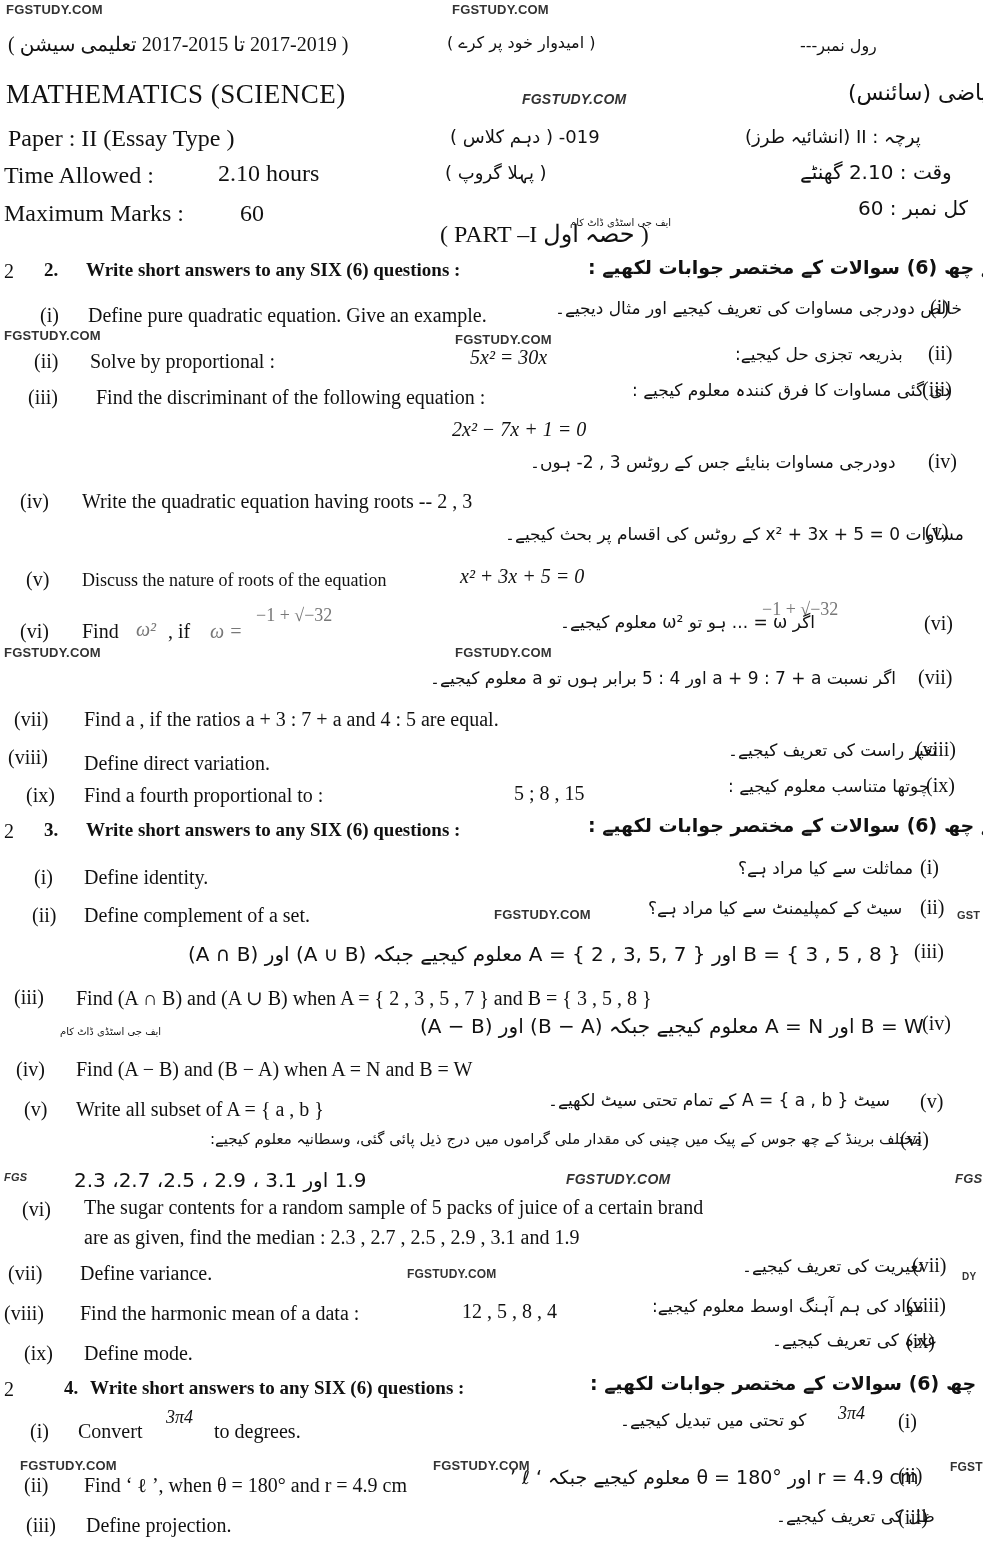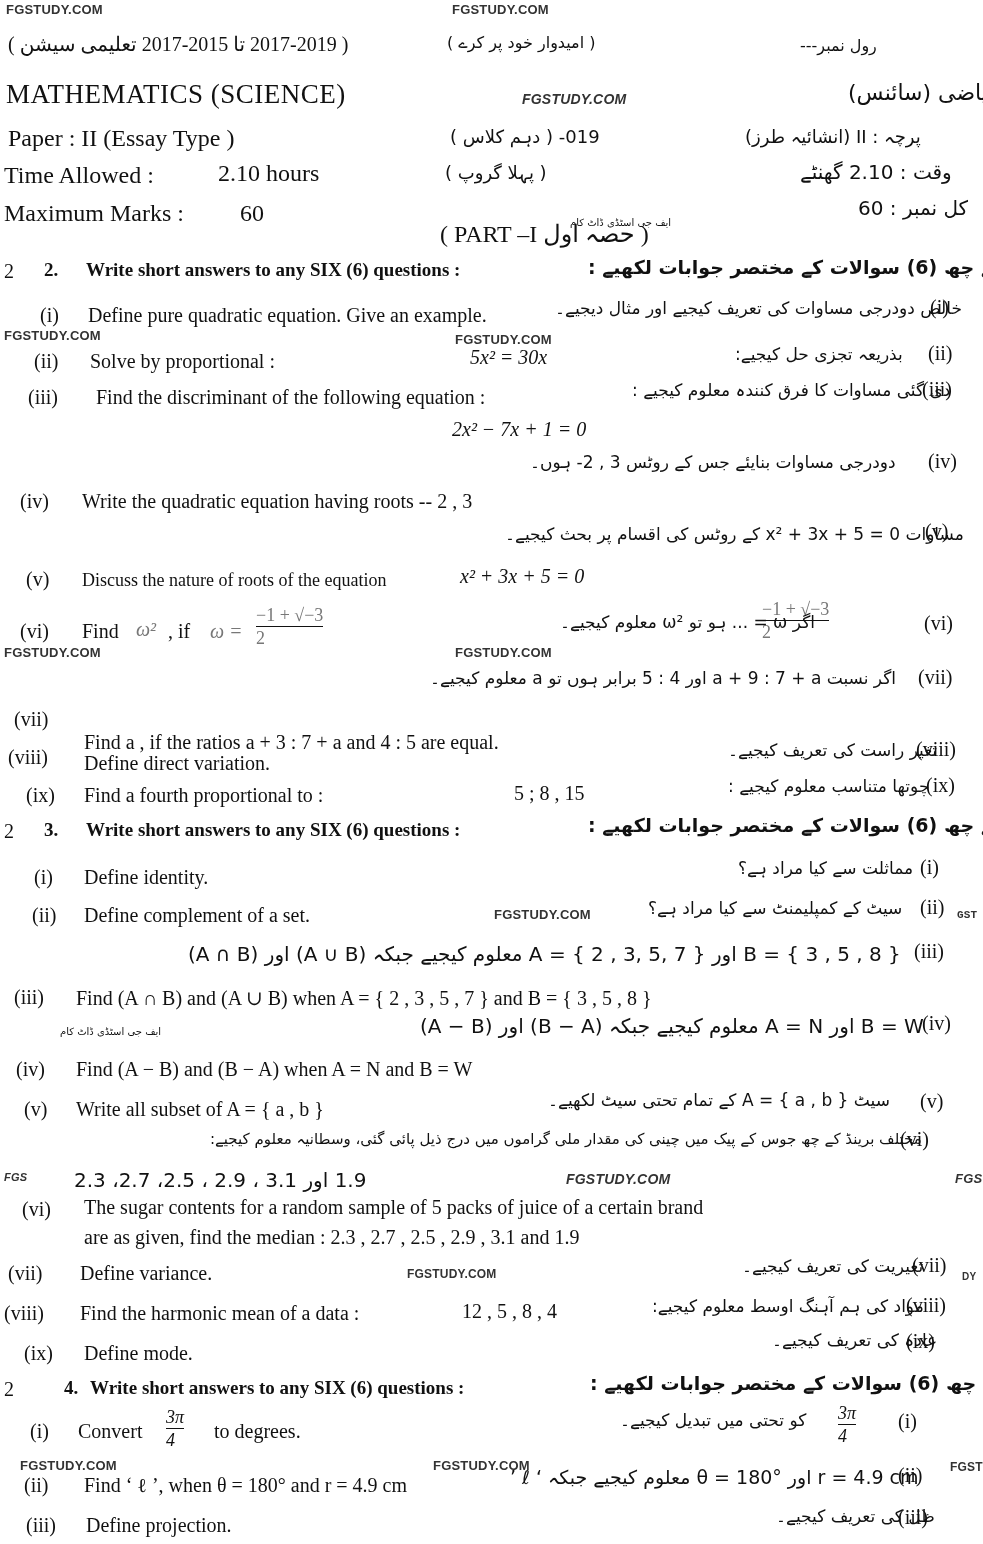--- a/index.html
+++ b/index.html
@@ -7,36 +7,36 @@
          font-family:"Liberation Serif", "DejaVu Serif", serif; color:#111; }
   .abs { position:absolute; white-space:nowrap; }
   .wm { font-family:"Liberation Sans", "DejaVu Sans", sans-serif; font-weight:bold; font-size:13px; color:#333; letter-spacing:0.2px; }
   .ur { direction:rtl; font-family:"DejaVu Sans", sans-serif; font-size:17px; }
   .en { font-size:20px; }
   .big { font-size:27px; letter-spacing:0.5px; }
   .hdr { font-size:24px; }
   .qh { font-weight:bold; font-size:19px; }
   .math { font-style:italic; font-size:20px; }
   .num { font-size:20px; }
-  .frac { display:inline-flex; flex-direction:column; align-items:flex-start; vertical-align:middle; font-size:18px; line-height:22px; }
+  .frac { display:inline-flex; flex-direction:row; align-items:flex-end; vertical-align:middle; font-size:18px; line-height:22px; }
   .frac .bar { border-top:1px solid #111; width:100%; }
   .gray { color:#777; }
 </style>
 </head>
 <body>
 
 <div class="abs wm" style="left:6px;top:2px;">FGSTUDY.COM</div>
 <div class="abs wm" style="left:452px;top:2px;">FGSTUDY.COM</div>
 <div class="abs wm" style="left:522px;top:91px;font-style:italic;font-size:14px;">FGSTUDY.COM</div>
 <div class="abs wm" style="left:4px;top:328px;">FGSTUDY.COM</div>
 <div class="abs wm" style="left:455px;top:332px;">FGSTUDY.COM</div>
 <div class="abs wm" style="left:4px;top:645px;">FGSTUDY.COM</div>
 <div class="abs wm" style="left:455px;top:645px;">FGSTUDY.COM</div>
 <div class="abs wm" style="left:494px;top:907px;">FGSTUDY.COM</div>
-<div class="abs wm" style="left:957px;top:909px;font-size:11px;font-family:Liberation Mono, monospace;">GST</div>
+<div class="abs wm" style="left:957px;top:909px;font-size:11px;">GST</div>
 <div class="abs wm" style="left:566px;top:1171px;font-style:italic;font-size:14px;">FGSTUDY.COM</div>
 <div class="abs wm" style="left:955px;top:1171px;font-style:italic;">FGST</div>
 <div class="abs wm" style="left:4px;top:1171px;font-style:italic;font-size:11px;">FGS</div>
 <div class="abs wm" style="left:407px;top:1267px;font-size:12px;">FGSTUDY.COM</div>
 <div class="abs wm" style="left:962px;top:1271px;font-size:10px;">DY</div>
 <div class="abs wm" style="left:20px;top:1458px;">FGSTUDY.COM</div>
 <div class="abs wm" style="left:433px;top:1458px;">FGSTUDY.COM</div>
 <div class="abs wm" style="left:950px;top:1460px;font-size:12px;">FGST</div>
 <div class="abs ur" style="left:60px;top:1026px;font-size:10px;">ایف جی اسٹڈی ڈاٹ کام</div>
 <div class="abs ur" style="left:570px;top:217px;font-size:10px;">ایف جی اسٹڈی ڈاٹ کام</div>
@@ -110,21 +110,21 @@
   <span>−1 + √−3</span>
   <span class="bar"></span>
   <span>2</span>
 </div>
 <div class="abs ur" style="left:560px;top:612px;">اگر ω = ... ہو تو ω² معلوم کیجیے۔</div>
 <div class="abs en" style="left:924px;top:612px;">(vi)</div>
 
 <div class="abs ur" style="left:430px;top:668px;">اگر نسبت a + 9 : 7 + a اور 4 : 5 برابر ہوں تو a معلوم کیجیے۔</div>
 <div class="abs en" style="left:918px;top:666px;">(vii)</div>
 <div class="abs en" style="left:14px;top:708px;">(vii)</div>
-<div class="abs en" style="left:84px;top:708px;margin-top:23px;">Find a , if the ratios  a + 3 : 7 + a  and  4 : 5  are equal.</div>
+<div class="abs en" style="left:84px;top:708px;">Find a , if the ratios  a + 3 : 7 + a  and  4 : 5  are equal.</div>
 
 <div class="abs en" style="left:8px;top:746px;">(viii)</div>
 <div class="abs en" style="left:84px;top:746px;margin-top:6px;">Define direct variation.</div>
 <div class="abs ur" style="left:728px;top:740px;">تغیر راست کی تعریف کیجیے۔</div>
 <div class="abs en" style="left:916px;top:738px;">(viii)</div>
 
 <div class="abs en" style="left:26px;top:784px;">(ix)</div>
 <div class="abs en" style="left:84px;top:784px;">Find a fourth proportional to  :</div>
 <div class="abs num" style="left:514px;top:782px;">5 ; 8 , 15</div>
 <div class="abs ur" style="left:728px;top:776px;">چوتھا متناسب معلوم کیجیے  :</div>

